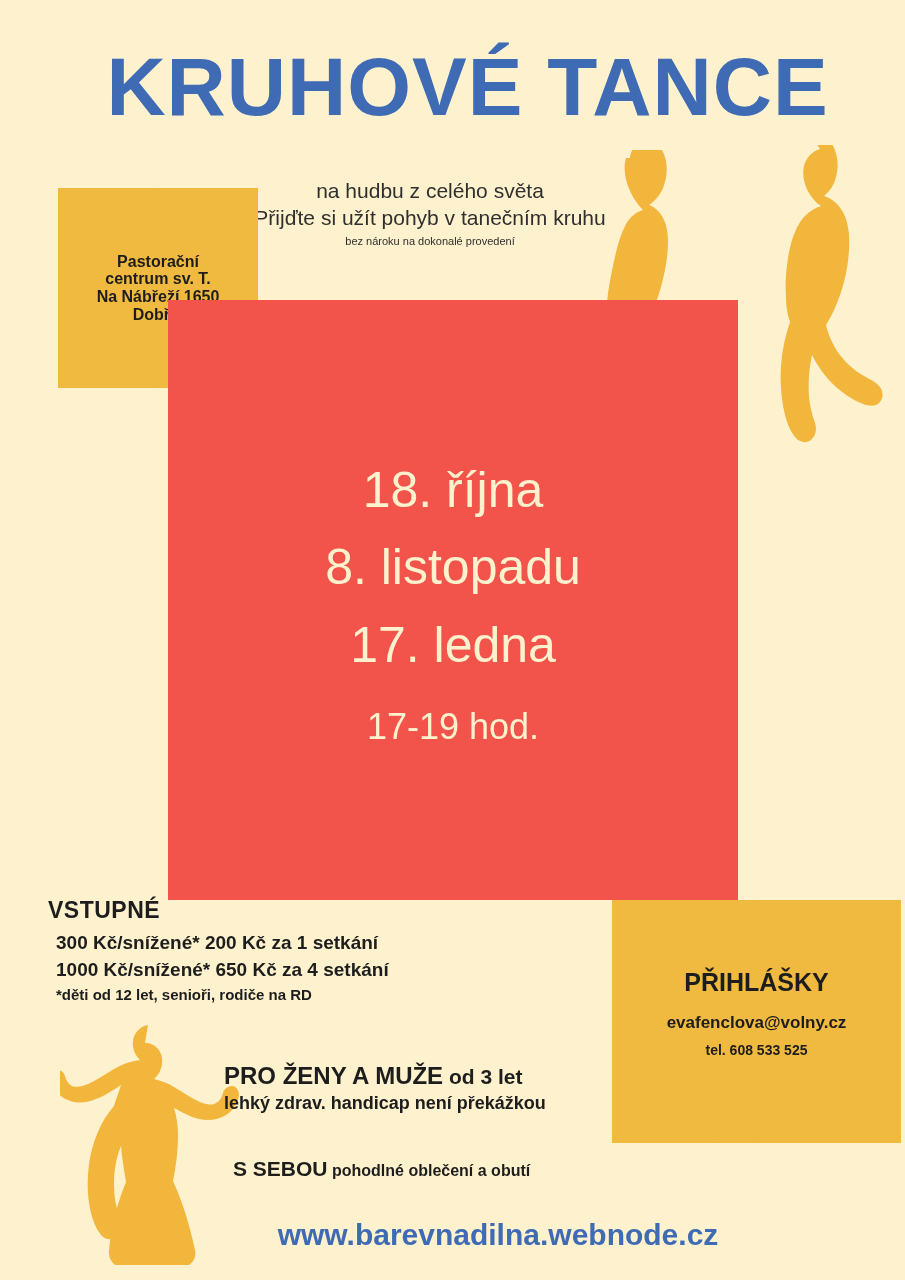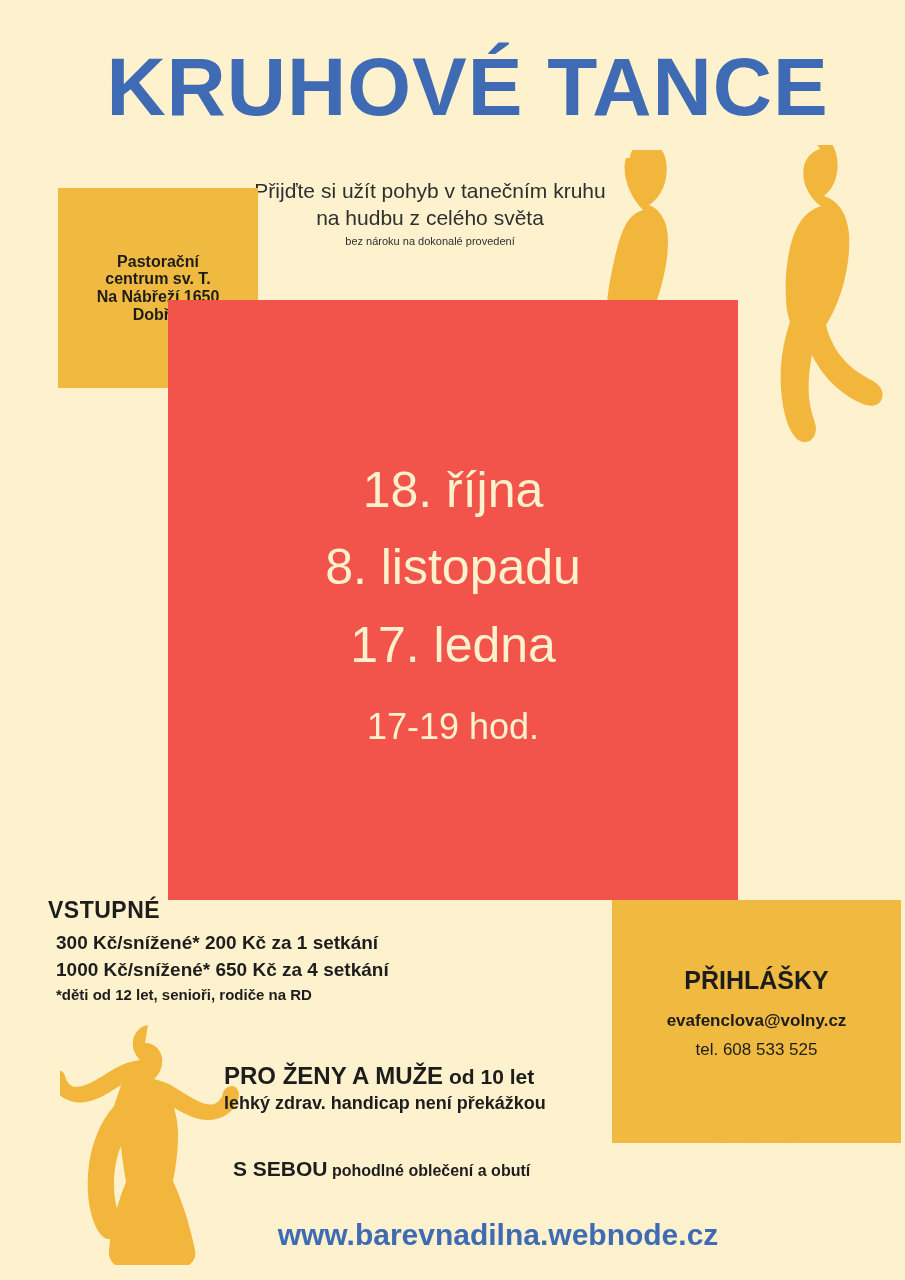--- a/index.html
+++ b/index.html
@@ -135,22 +135,22 @@
     font-size: 25px;
     font-weight: bold;
     margin-bottom: 16px;
   }
   .badge-signup .email {
     font-size: 17px;
     font-weight: bold;
     margin-bottom: 9px;
   }
   .badge-signup .phone {
-    font-size: 17px;
-    font-weight: normal;
+    font-size: 14px;
+    font-weight: bold;
   }
 
   
   .pricing {
     position: absolute;
     top: 897px;
     left: 48px;
     color: #1d1d1d;
   }
   .pricing .head {
@@ -225,22 +225,22 @@
   .dancer-left    { top: 1020px; left: 60px;  width: 185px; height: 245px; }
 </style>
 </head>
 <body>
 
 <div class="poster">
 
   <div class="title">KRUHOVÉ TANCE</div>
 
   <div class="intro">
+    <div class="l1">na hudbu z celého světa</div>
     <div class="l1">Přijďte si užít pohyb v tanečním kruhu</div>
-    <div class="l1">na hudbu z celého světa</div>
     <div class="l3">bez nároku na dokonalé provedení</div>
   </div>
 
   <div class="badge-venue">
     <svg class="star" viewBox="0 0 200 200">
       <polygon fill="#f0b93f" points="100,2 112,22 133,9 139,32 162,27 161,51 185,52 176,74 198,83 182,100 198,117 176,126 185,148 161,149 162,173 139,168 133,191 112,178 100,198 88,178 67,191 61,168 38,173 39,149 15,148 24,126 2,117 18,100 2,83 24,74 15,52 39,51 38,27 61,32 67,9 88,22"></polygon>
     </svg>
     <div class="content">
       <div>Pastorační</div>
       <div>centrum sv. T.</div>
@@ -284,21 +284,21 @@
       <div class="email">evafenclova@volny.cz</div>
       <div class="phone">tel. 608 533 525</div>
     </div>
   </div>
 
   <svg class="dancer dancer-left" viewBox="0 0 185 245">
     <path fill="#f2b63c" d="M88 5c-8 1-14 8-15 16-1 7 2 14 7 19-9 1-18 4-26 9-9 5-17 11-26 15-5 2-11 4-16 2-4-2-6-6-7-10-1-4-5-7-9-5-4 2-5 7-4 11 2 8 8 15 16 18 9 4 19 3 28-1 9-3 17-9 25-14-2 7-5 14-7 21-14 16-22 37-25 58-2 16-2 33 2 49 2 8 5 16 10 22 4 5 12 6 17 1 4-4 5-11 3-16-5-11-7-24-7-36 0-13 2-26 7-38 1 12 3 24 5 36-9 22-15 45-17 69-1 8 5 16 13 16h60c9 0 15-9 13-17-5-24-12-47-22-69 3-15 5-30 5-45 0-9-1-19-4-28 8 4 16 9 25 11 9 2 19 1 27-4 7-4 12-12 13-20 0-5-3-9-7-9-4 0-8 3-9 7-1 4-3 8-7 10-5 3-11 1-16-1-9-4-17-10-26-15-6-4-13-6-20-8 6-5 9-13 8-21-1-8-7-14-15-15-1 0-1 0-2 0z"></path>
   </svg>
 
   <div class="for-whom">
-    <div class="l1"><span>PRO ŽENY A MUŽE</span><span class="small"> od 10 let</span></div>
+    <div class="l1"><span>PRO ŽENY A MUŽE</span><span class="small"> od 3 let</span></div>
     <div class="l2">lehký zdrav. handicap není překážkou</div>
   </div>
 
   <div class="bring"><span>S SEBOU</span><span class="small"> pohodlné oblečení a obutí</span></div>
 
   <div class="web">www.barevnadilna.webnode.cz</div>
 
 </div>
 
 </body></html>

